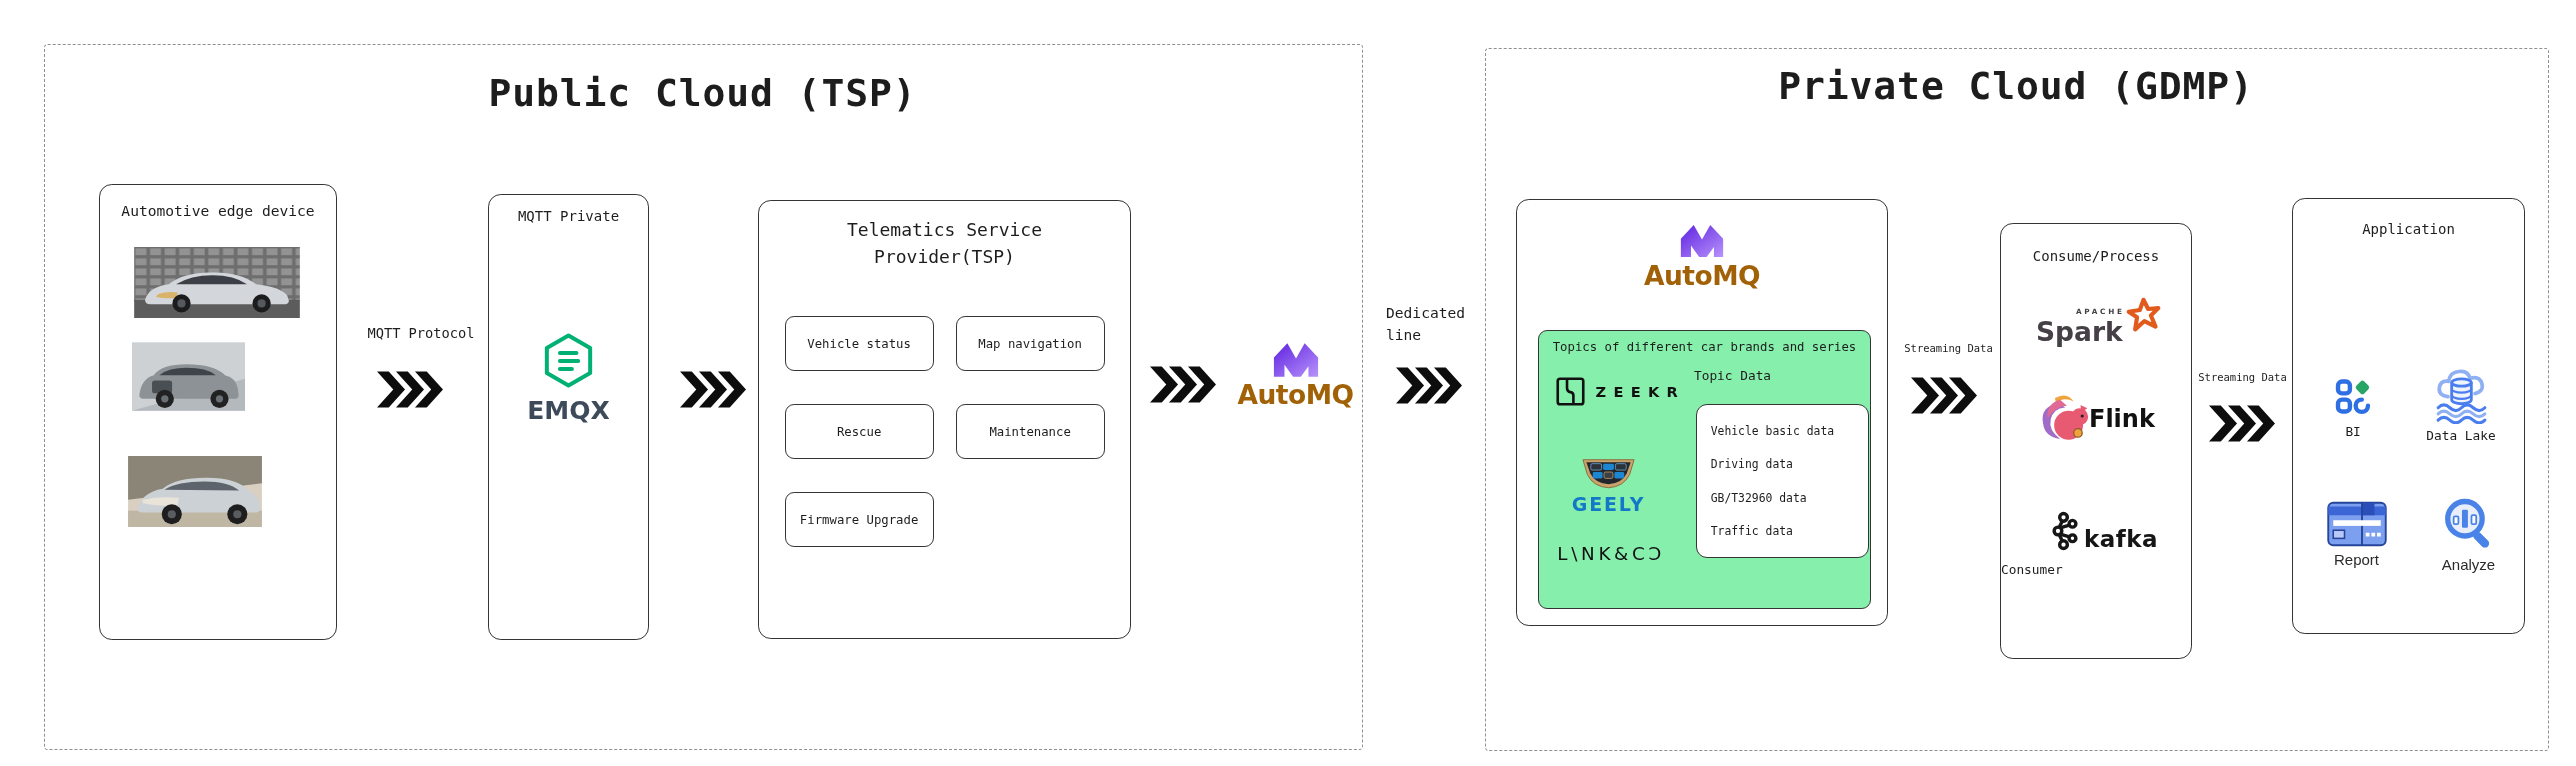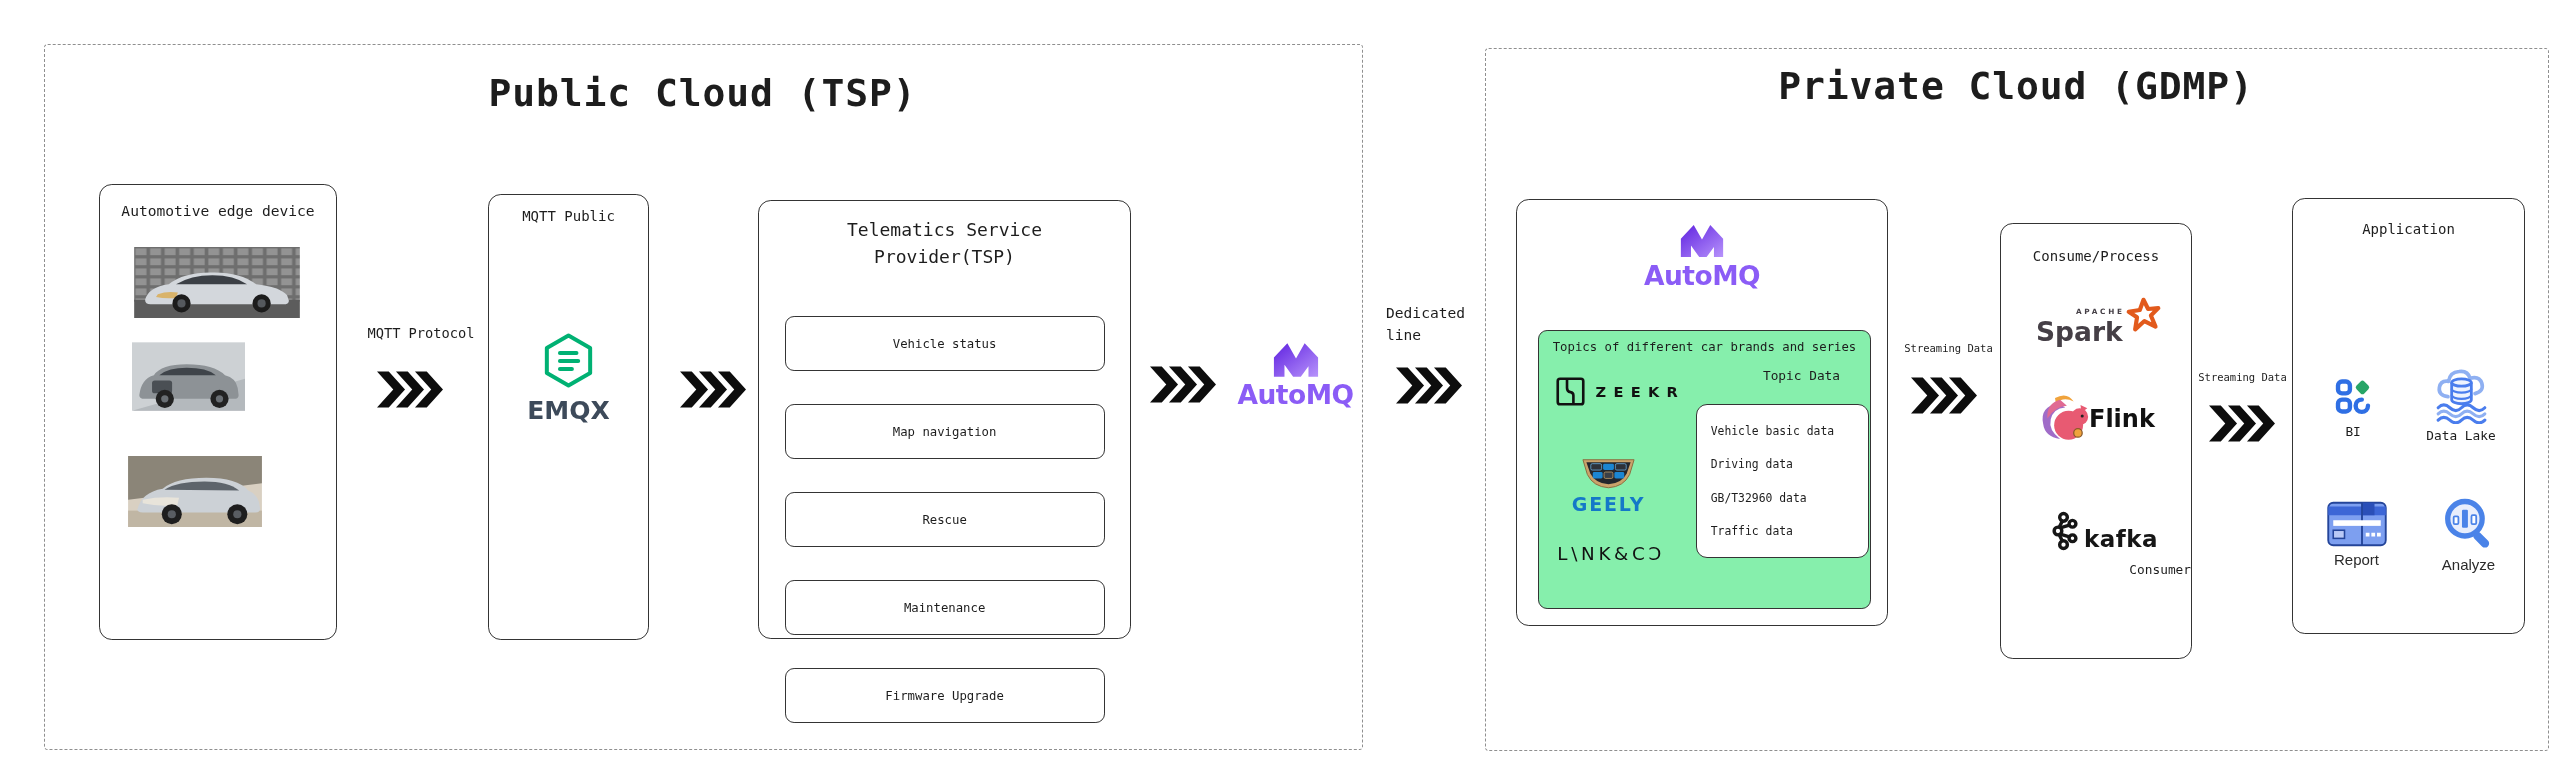--- a/index.html
+++ b/index.html
@@ -3,30 +3,30 @@
 <meta charset="utf-8">
 <style>
   html,body{margin:0;padding:0;background:#ffffff;}
   .canvas{position:relative;width:2576px;height:766px;background:#ffffff;overflow:hidden;
           font-family:"DejaVu Sans Mono","Liberation Mono",monospace;color:#1d1d1d;}
   .abs{position:absolute;}
   .dashed-box{position:absolute;border:1.8px dashed #8f8f8f;border-radius:3.7px;background:#ffffff;}
   .solid-box{position:absolute;border:1.8px solid #343434;border-radius:12.8px;background:#ffffff;}
   .region-title{position:absolute;text-align:center;font-size:38px;font-weight:bold;letter-spacing:0.9px;}
   .box-title{display:block;text-align:center;font-size:14px;margin-top:12.8px;}
-  .center{text-align:right;}
+  .center{text-align:left;}
   .arrow{position:absolute;width:66px;height:37px;}
   .photo{position:absolute;overflow:hidden;}
   .service-grid{position:absolute;left:25.6px;top:115px;width:320px;display:grid;
-                grid-template-columns:1fr;column-gap:22px;row-gap:33px;}
+                grid-template-columns:1fr 1fr;column-gap:22px;row-gap:33px;}
   .service-btn{height:53px;border:1.8px solid #343434;border-radius:9.1px;display:flex;
                align-items:center;justify-content:center;font-size:12.3px;background:#fff;padding:0 3.7px;}
   .logo-col{position:absolute;display:flex;flex-direction:column;align-items:center;}
   .automq-word{font-family:"DejaVu Sans","Liberation Sans",sans-serif;font-weight:bold;
-               font-size:26.5px;color:#8b5cf6;letter-spacing:-0.5px;line-height:1;}
+               font-size:26.5px;color:#a16207;letter-spacing:-0.5px;line-height:1;}
   .emqx-word{font-family:"DejaVu Sans","Liberation Sans",sans-serif;font-weight:bold;
              font-size:25px;color:#3d4a5a;line-height:1;margin-top:9.1px;}
   .small-label{position:absolute;font-size:10.5px;text-align:center;white-space:nowrap;}
   .topics-box{position:absolute;border:1.8px solid #343434;border-radius:9.1px;background:#86efac;}
   .data-box{position:absolute;border:1.8px solid #343434;border-radius:11px;background:#fff;
             display:flex;flex-direction:column;justify-content:space-evenly;padding-left:13.7px;}
   .data-item{font-size:11.4px;white-space:nowrap;}
   .brand-word-zeekr{font-family:"DejaVu Sans","Liberation Sans",sans-serif;font-weight:bold;
                     font-size:14.6px;letter-spacing:7.3px;color:#111;}
   .brand-word-geely{font-family:"DejaVu Sans","Liberation Sans",sans-serif;font-weight:bold;
@@ -124,21 +124,21 @@
   </div>
 
   <div class="small-label" style="left:346px;top:325px;width:150px;font-size:13.7px;">MQTT Protocol</div>
   <div class="arrow" style="left:377px;top:371px;">
     <svg width="66" height="37" viewBox="0 0 73 40">
         <use href="#chev3"></use>
       </svg>
   </div>
 
   <div class="solid-box" style="left:488px;top:194px;width:159px;height:444px;">
-    <span class="box-title">MQTT Public</span>
+    <span class="box-title">MQTT Private</span>
     <div class="logo-col" style="left:0;top:137px;width:159px;">
       <svg width="57" height="57" viewBox="0 0 100 100">
         <path d="M50 6 L88 28 V72 L50 94 L12 72 V28 Z" fill="none" stroke="#00b173" stroke-width="7" stroke-linejoin="round"></path>
         <g stroke="#00b173" stroke-width="7" stroke-linecap="round">
           <line x1="35" y1="37" x2="64" y2="37"></line>
           <line x1="35" y1="51" x2="67" y2="51"></line>
           <line x1="35" y1="65" x2="56" y2="65"></line>
         </g>
       </svg>
       <span class="emqx-word">EMQX</span>

